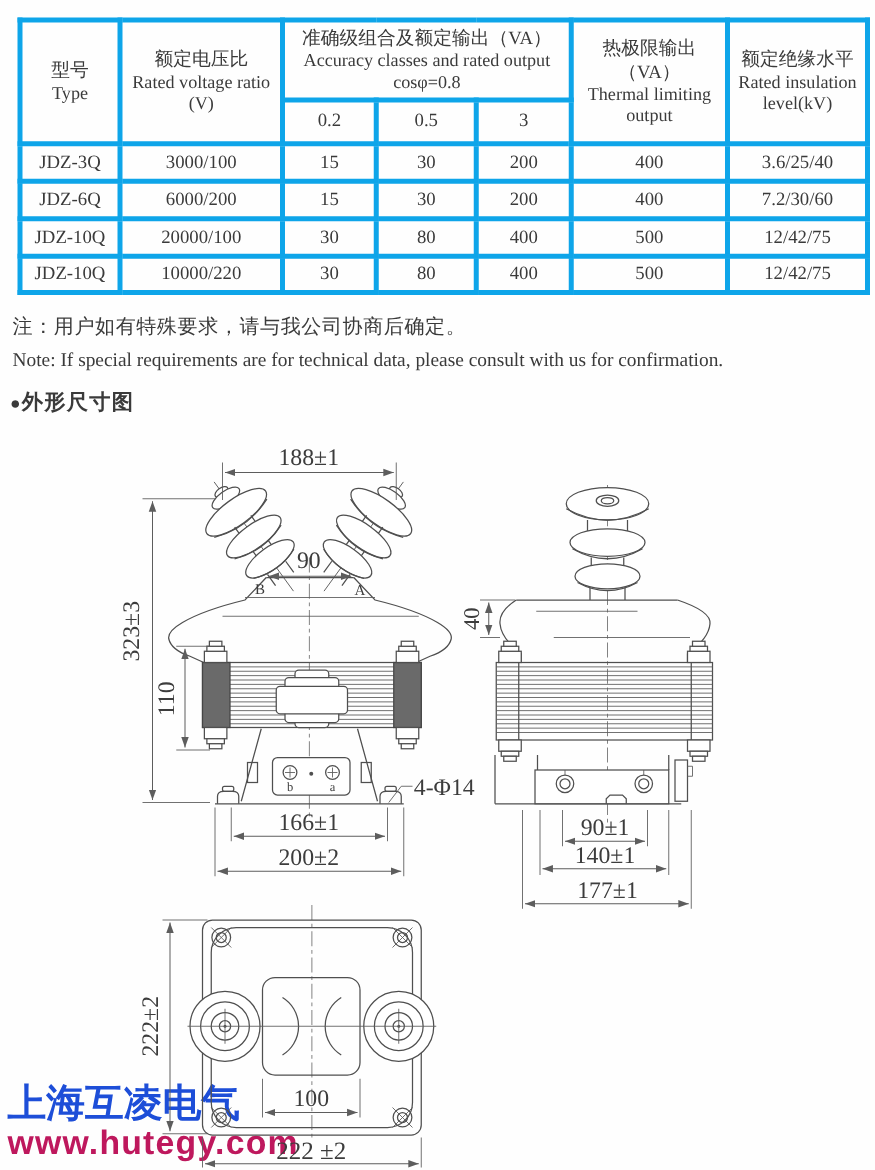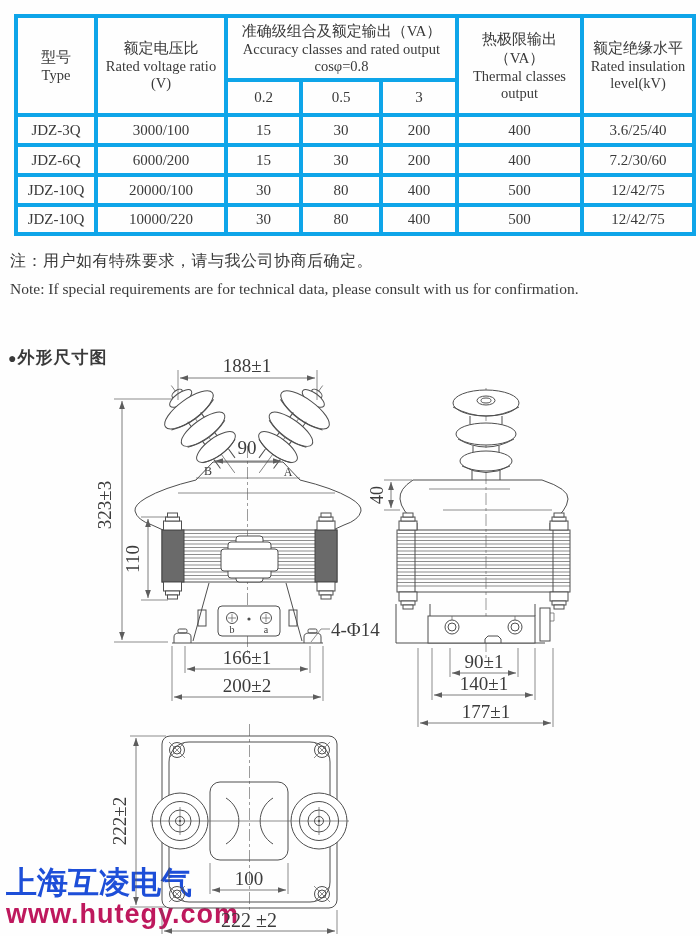--- a/index.html
+++ b/index.html
@@ -21,21 +21,21 @@
   .h-en{display:block;font-size:14.5px;line-height:17px;}
   td.val{font-size:15px;}
   tr.hr1{height:64px;}
   tr.hr2{height:35px;font-size:15px;}
   tr.dr{height:30px;padding-left:40px;}
   
   .note-cn{margin:15px 16px 0 10px;font-size:16px;letter-spacing:.5px;}
   .note-en{margin:8px 0 0 10px;font-size:15.5px;}
   .section{margin:12px 0 0 8px;display:flex;align-items:baseline;}
   .section .bullet{font-size:14px;margin-right:1px;}
-  .section .t-cn{font-size:17px;font-weight:bold;letter-spacing:1px;margin-top:36px;}
+  .section .t-cn{font-size:17px;font-weight:bold;letter-spacing:1px;}
   .section .t-en{font-size:20px;margin-left:8px;}
   
   svg.drw{position:absolute;left:0;top:340px;z-index:2;}
   .ln{fill:none;stroke:#4f4f4f;stroke-width:1;}
   .lnw{fill:#ffffff;stroke:#4f4f4f;stroke-width:1;}
   .thin{fill:none;stroke:#5d5d5d;stroke-width:.7;}
   .dim{fill:none;stroke:#5d5d5d;stroke-width:.8;marker-start:url(#ar);marker-end:url(#ar);}
   .cl{fill:none;stroke:#707070;stroke-width:.7;stroke-dasharray:12 3 3 3;}
   .dt{font-family:"Liberation Serif","DejaVu Serif",serif;font-size:19px;fill:#3c3c3c;}
   .dts{font-size:12px;}
@@ -70,21 +70,21 @@
       <span class="h-en">Rated voltage ratio</span>
       <span class="h-en">(V)</span>
     </th>
     <th colspan="3">
       <span class="h-cn">准确级组合及额定输出（VA）</span>
       <span class="h-en">Accuracy classes and rated output</span>
       <span class="h-en">cosφ=0.8</span>
     </th>
     <th rowspan="2">
       <span class="h-cn">热极限输出（VA）</span>
-      <span class="h-en">Thermal classes</span>
+      <span class="h-en">Thermal limiting</span>
       <span class="h-en">output</span>
     </th>
     <th rowspan="2">
       <span class="h-cn">额定绝缘水平</span>
       <span class="h-en">Rated insulation</span>
       <span class="h-en">level(kV)</span>
     </th>
   </tr>
   <tr class="hr2">
     <th>0.2</th>

